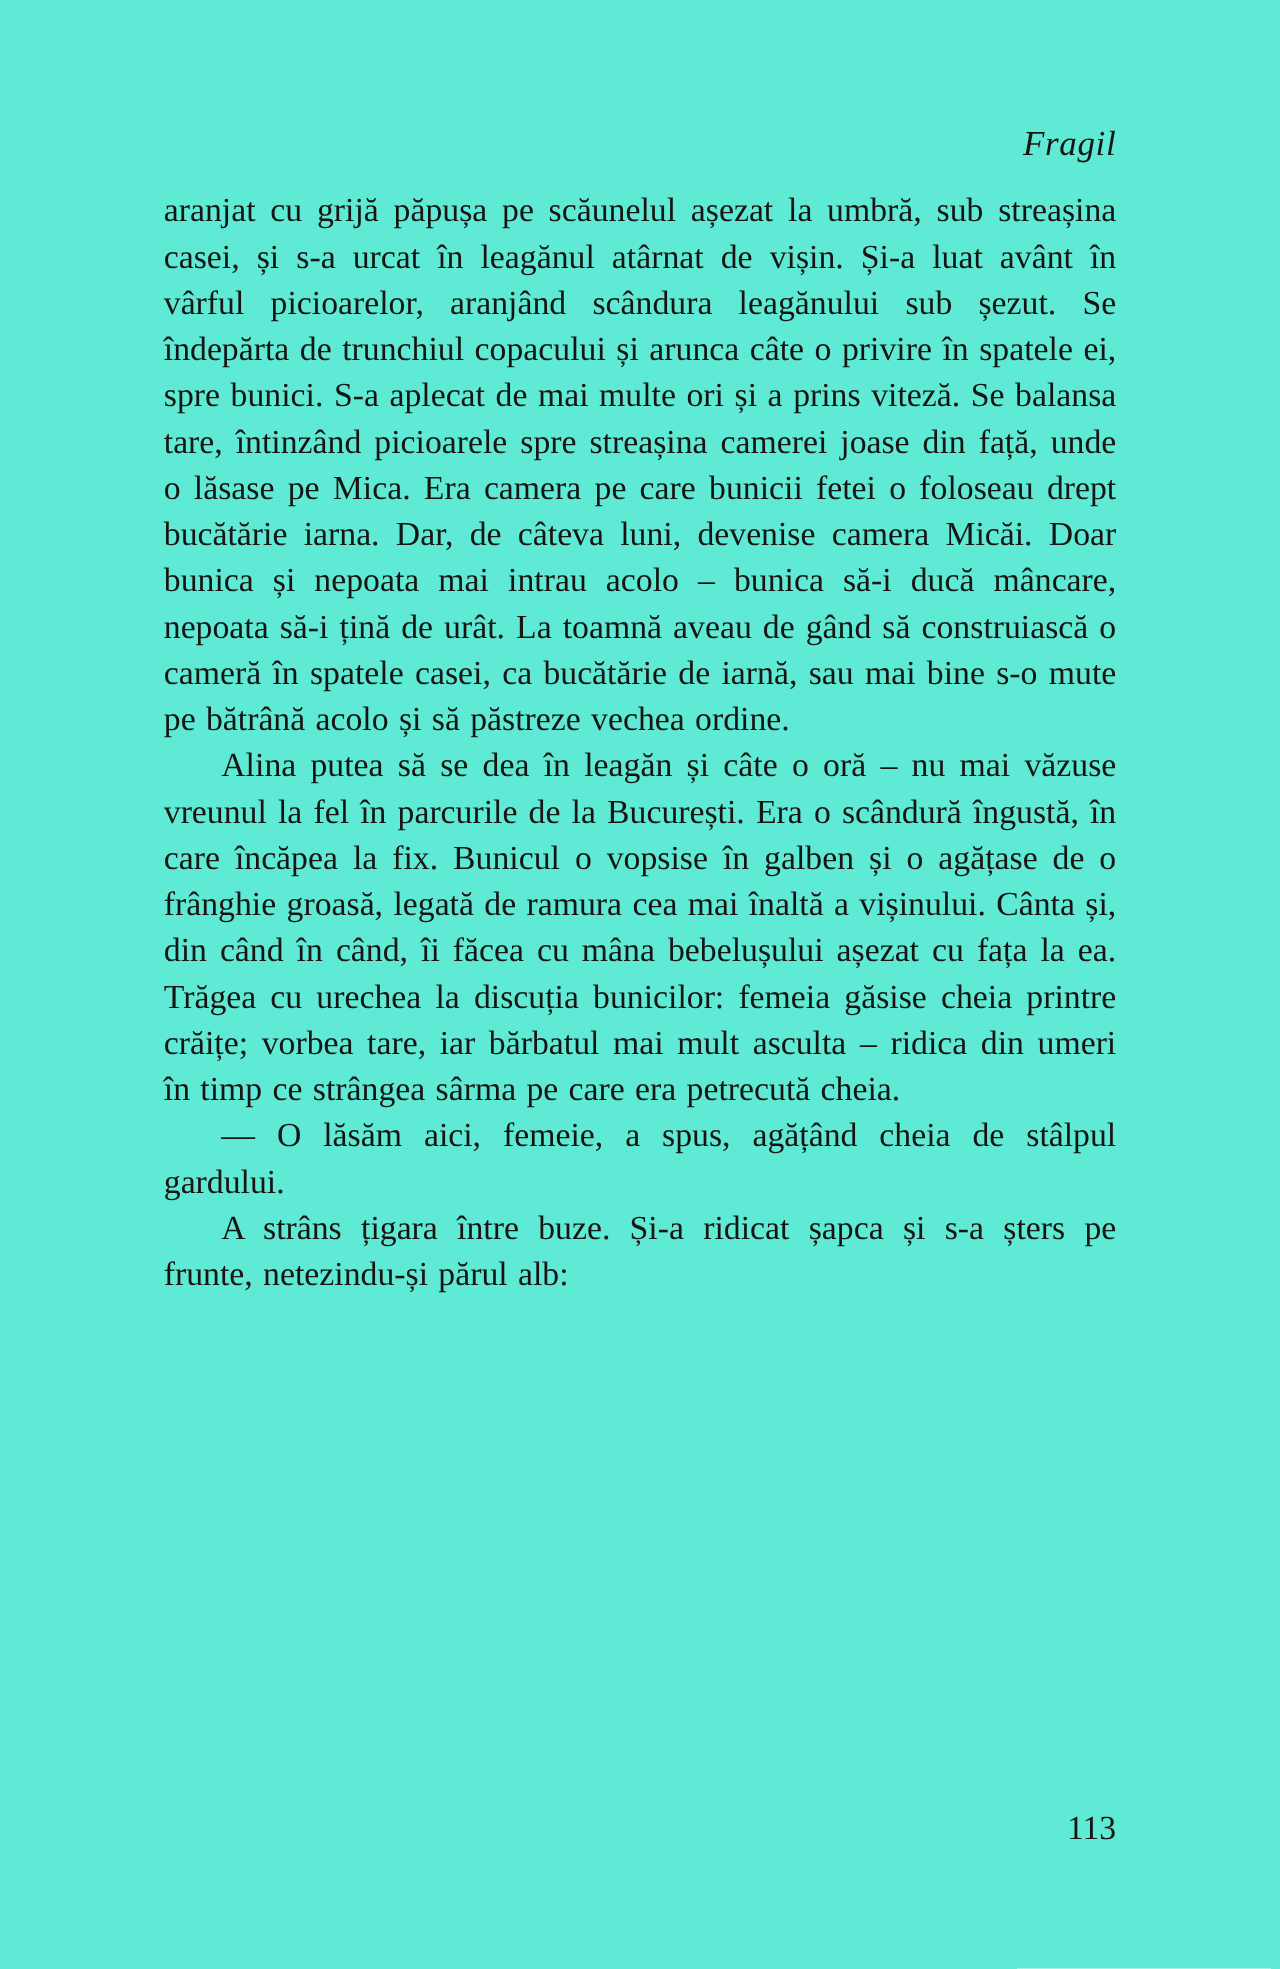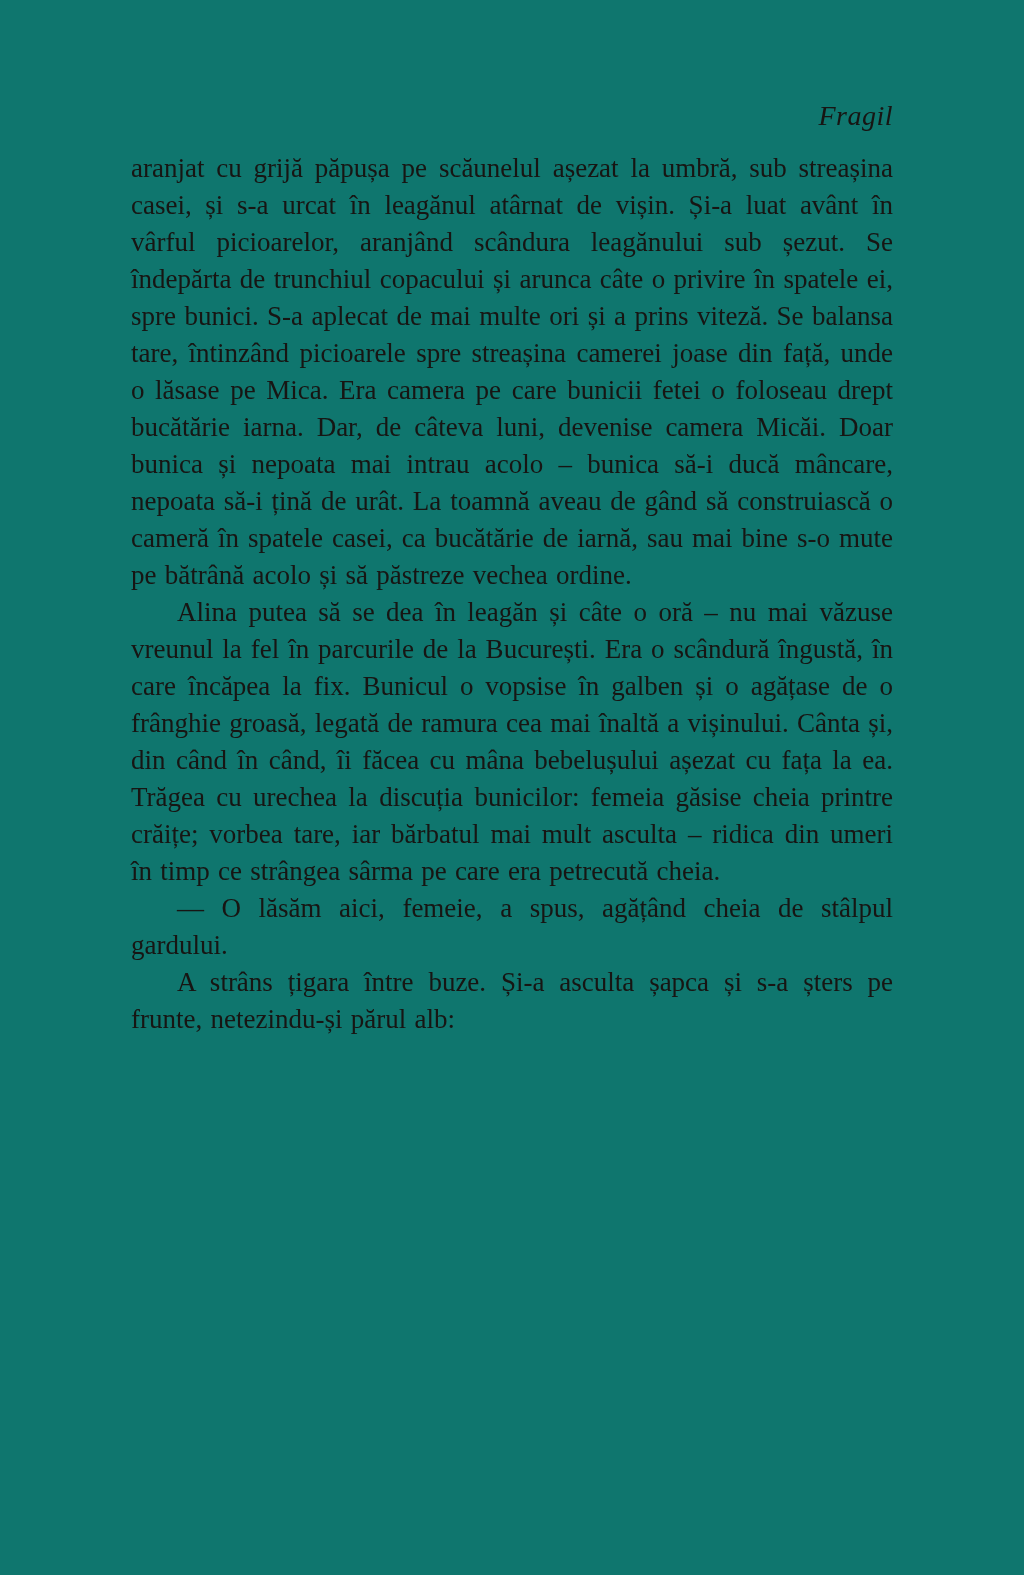--- a/index.html
+++ b/index.html
@@ -6,21 +6,21 @@
   html, body {
     margin: 0;
     padding: 0;
     background: #ffffff;
   }
   .book-page {
     position: relative;
     width: 1024px;
     height: 1575px;
     margin: 0 auto;
-    background: #0f766e;
+    background: #5eead4;
     color: #171513;
     font-family: "Liberation Serif", "DejaVu Serif", serif;
     overflow: hidden;
   }
   .running-header {
     position: absolute;
     top: 100px;
     left: 131px;
     width: 762px;
     text-align: right;
@@ -60,17 +60,18 @@
 <body>
 
 <div class="book-page">
 
   <div class="running-header">Fragil</div>
 
   <div class="text-block">
     <p>aranjat cu grijă păpușa pe scăunelul așezat la umbră, sub streașina casei, și s-a urcat în leagănul atârnat de vișin. Și-a luat avânt în vârful picioarelor, aranjând scândura leagănului sub șezut. Se îndepărta de trunchiul copacului și arunca câte o privire în spatele ei, spre bunici. S-a aplecat de mai multe ori și a prins viteză. Se balansa tare, întinzând picioarele spre streașina camerei joase din față, unde o lăsase pe Mica. Era camera pe care bunicii fetei o foloseau drept bucătărie iarna. Dar, de câteva luni, devenise camera Micăi. Doar bunica și nepoata mai intrau acolo – bunica să-i ducă mâncare, nepoata să-i țină de urât. La toamnă aveau de gând să construiască o cameră în spatele casei, ca bucătărie de iarnă, sau mai bine s-o mute pe bătrână acolo și să păstreze vechea ordine.</p>
     <p class="indent">Alina putea să se dea în leagăn și câte o oră – nu mai văzuse vreunul la fel în parcurile de la București. Era o scândură îngustă, în care încăpea la fix. Bunicul o vopsise în galben și o agățase de o frânghie groasă, legată de ramura cea mai înaltă a vișinului. Cânta și, din când în când, îi făcea cu mâna bebelușului așezat cu fața la ea. Trăgea cu urechea la discuția bunicilor: femeia găsise cheia printre crăițe; vorbea tare, iar bărbatul mai mult asculta – ridica din umeri în timp ce strângea sârma pe care era petrecută cheia.</p>
     <p class="indent">— O lăsăm aici, femeie, a spus, agățând cheia de stâlpul gardului.</p>
-    <p class="indent">A strâns țigara între buze. Și-a asculta șapca și s-a șters pe frunte, netezindu-și părul alb:</p>
+    <p class="indent">A strâns țigara între buze. Și-a ridicat șapca și s-a șters pe frunte, netezindu-și părul alb:</p>
   </div>
 
+  <div class="page-number">113</div>
 
 </div>
 
 </body></html>

